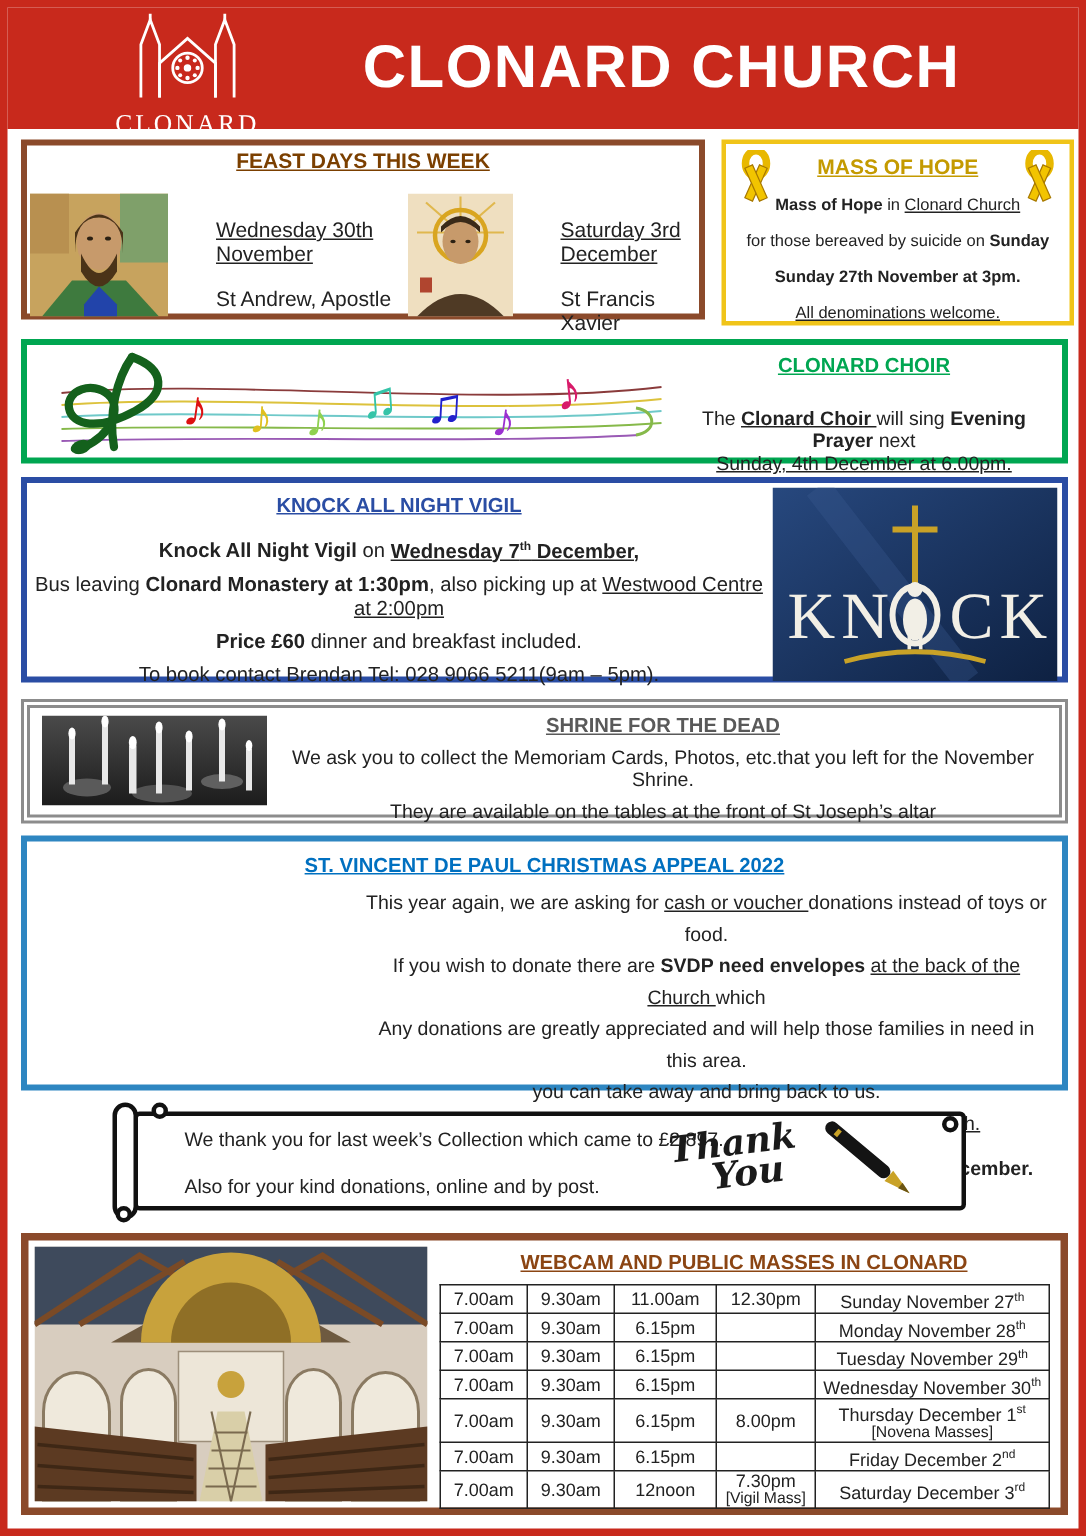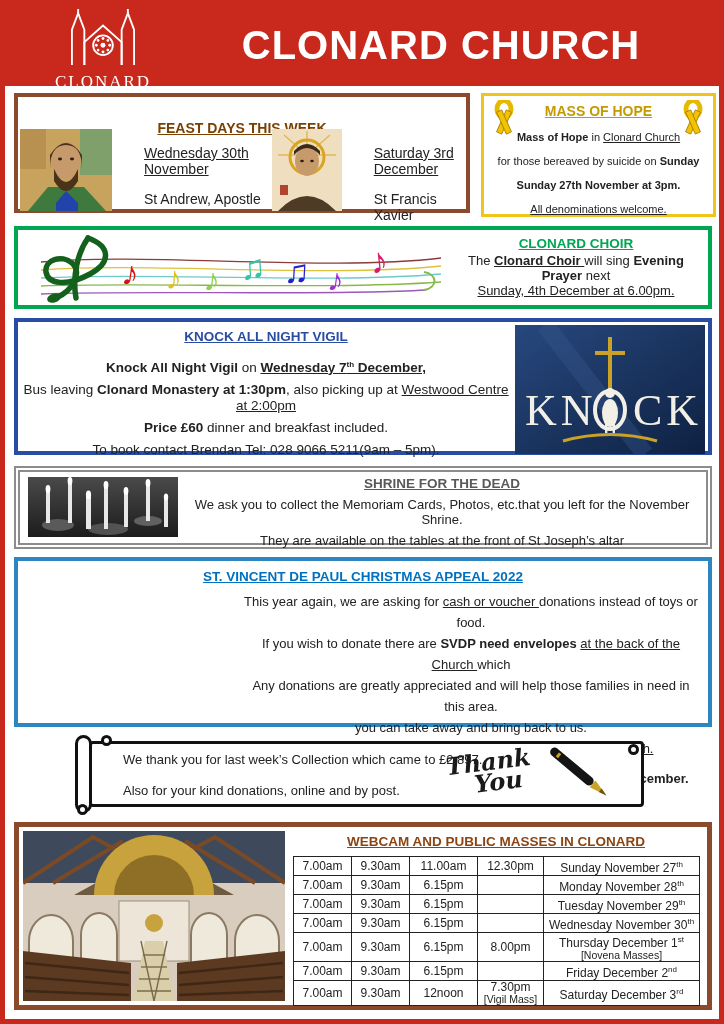--- a/index.html
+++ b/index.html
@@ -3,54 +3,54 @@
 <meta charset="utf-8">
 <style>
   * { margin:0; padding:0; box-sizing:border-box; }
   html,body { background:#e8e8e8; }
   body { font-family:"Liberation Sans", sans-serif; }
   .page { position:relative; width:724px; height:1024px; background:#fff; margin:0 auto; overflow:hidden; }
   .frame { position:absolute; inset:0; border:5px solid #C8291C; pointer-events:none; z-index:60; }
 
   
   .header { position:absolute; left:5px; top:5px; width:714px; height:81px; background:#C8291C; }
-  .logo { position:absolute; left:28px; top:4px; width:140px; text-align:center; color:#fff; }
+  .logo { position:absolute; left:28px; top:4px; width:140px; text-align:right; color:#fff; }
   .logo-name { font-family:"Liberation Serif", serif; font-size:17px; letter-spacing:2px; margin-top:1px; }
   .logo-city { font-family:"Liberation Serif", serif; font-size:10px; font-weight:bold; letter-spacing:3px; }
   .page-title { position:absolute; left:170px; right:12px; top:18px; text-align:center;
     color:#fff; font-size:40px; font-weight:bold; letter-spacing:1px; }
 
   
   .box { position:absolute; background:#fff; }
   .sec-title { text-align:center; font-weight:bold; font-size:14px; text-decoration:underline; }
 
   
   .feast { left:14px; top:93px; width:456px; height:120px; border:4px solid #8B4A2B; }
-  .feast .sec-title { color:#7B3F00; margin-top:23px; }
+  .feast .sec-title { color:#7B3F00; margin-top:2px; }
   .feast-row { position:absolute; top:32px; left:2px; right:2px; bottom:2px; display:flex; align-items:stretch; }
   .feast-img { flex:0 0 auto; }
   .feast-txt { font-size:14px; color:#222; padding-left:10px;margin-left:22px; }
   .feast-date { text-decoration:underline; margin-top:16px; }
   .feast-name { margin-top:14px; }
 
   
   .hope { left:481px; top:93px; width:235px; height:124px; border:3px solid #F0C419; }
   .hope .sec-title { color:#C49A00; margin-top:7px; }
   .hope-lines { text-align:center; font-size:11px; color:#222; margin-top:6px; line-height:24px; }
   .ribbon { position:absolute; top:4px; width:30px; height:36px; }
   .ribbon.left { left:5px; } .ribbon.right { right:5px; }
 
   
   .choir { left:14px; top:226px; width:698px; height:83px; border:4px solid #00A651; }
   .music { position:absolute; left:8px; top:2px; width:420px; height:71px; }
   .music svg { position:absolute; inset:0; }
   .note { position:absolute; font-weight:bold; }
   .choir-txt { position:absolute; left:432px; right:6px; top:6px; text-align:center; font-size:13px; color:#222; }
   .choir .sec-title { color:#00A651; font-size:13.5px; }
-  .choir-l1 { margin-top:2px; } .choir-l2 { margin-top:0; }
+  .choir-l1 { margin-top:20px; } .choir-l2 { margin-top:0; }
 
   
   .knock { left:14px; top:318px; width:698px; height:137px; border:4px solid #2A4DA4; }
   .knock .sec-title { color:#2A4DA4; font-size:13.5px; margin-top:7px; }
   .knock-txt { position:absolute; left:4px; right:198px; top:0; text-align:center; font-size:13.5px; color:#222; }
   .knock-line { margin-top:6px; line-height:16px; }
   .knock-img { position:absolute; top:3px; right:3px; bottom:3px; width:190px; }
 
   
   .shrine { left:14px; top:466px; width:698px; height:83px; border:6px double #8C8C8C; }

